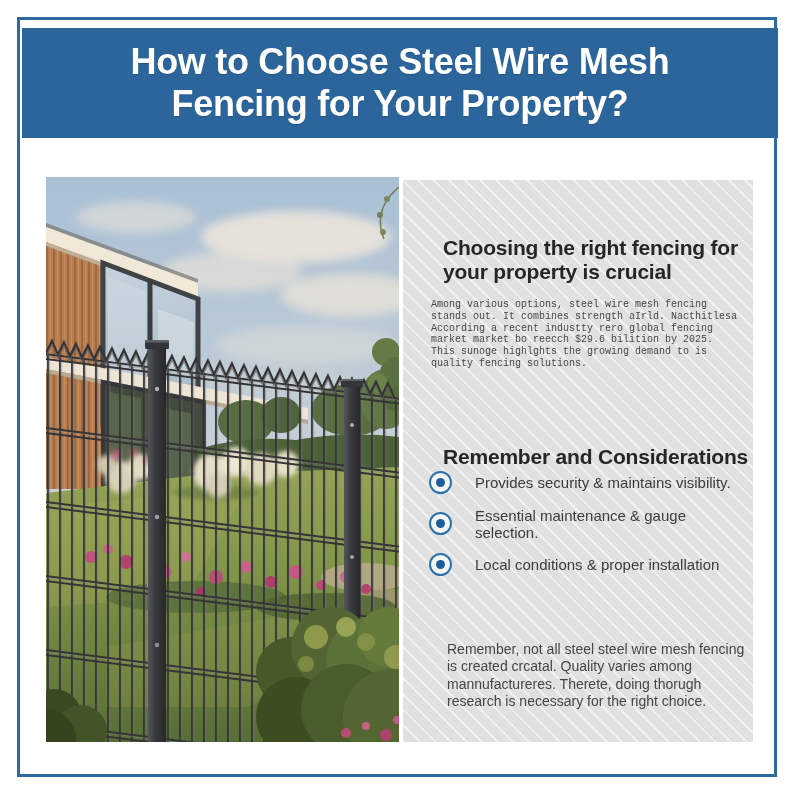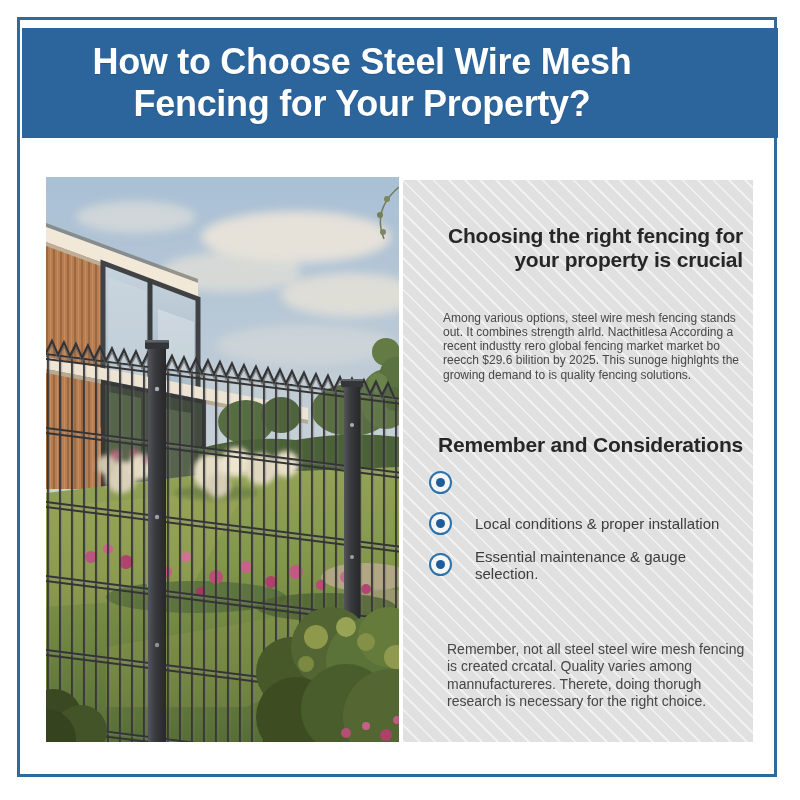--- a/index.html
+++ b/index.html
@@ -12,51 +12,50 @@
   }
   .frame{
     position:absolute;left:17px;top:17px;width:760px;height:760px;
     border:3px solid #2d6aa0;
     box-sizing:border-box;
     background:#ffffff;
   }
   .banner{
     position:absolute;left:22px;top:28px;width:756px;height:110px;
     background:#2b659c;
-    display:flex;align-items:center;
+    display:flex;align-items:center;justify-content:center;
   }
   .banner h1{
     margin:0;width:680px;
     text-align:center;
     color:#ffffff;
     font-size:36px;line-height:1.18;font-weight:700;
     letter-spacing:-0.3px;
     text-shadow:0 1px 1px rgba(0,0,0,0.15);
   }
   .photo{
     position:absolute;left:46px;top:177px;width:353px;height:565px;
     overflow:hidden;background:#bcd0df;
   }
   .panel{
     position:absolute;left:403px;top:180px;width:350px;height:562px;
     background:#e3e3e3;
     background-image:repeating-linear-gradient(45deg, rgba(255,255,255,0.5) 0 2px, rgba(0,0,0,0.012) 2px 11px);
     box-sizing:border-box;
   }
   .panel h2{
-    position:absolute;left:28px;margin:0;
+    position:absolute;left:28px;margin:12px;
     font-size:21px;line-height:1.12;font-weight:700;color:#262626;
     letter-spacing:-0.2px;
-    text-align:right;
   }
   .h-intro{top:44px;width:312px;}
   .h-benefits{top:253px;width:312px;}
   .p-body{
-    position:absolute;left:28px;top:119px;width:312px;margin:12px;
-    font-size:12px;line-height:1.18;color:#474747;
+    position:absolute;left:28px;top:119px;width:312px;margin:0;
+    font-size:10px;line-height:1.18;color:#474747;font-family:Liberation Mono, monospace;
   }
   .p-note{
     position:absolute;left:28px;top:445px;width:310px;margin:16px;
     font-size:14px;line-height:1.24;color:#454545;
   }
   .benefit-list{
     position:absolute;left:26px;top:288px;width:320px;
     list-style:none;margin:0;padding:0;
   }
   .benefit-list li{
@@ -276,29 +275,30 @@
   <h2 class="h-intro">Choosing the right fencing for your property is crucial</h2>
   <p class="p-body">Among various options, steel wire mesh fencing stands out. It combines strength aIrld. Nacthitlesa According a recent industty rero global fencing market market bo reecch $29.6 bilition by 2025. This sunoge highlghts the growing demand to is quality fencing solutions.</p>
 
   <h2 class="h-benefits">Remember and Considerations</h2>
 
   <ul class="benefit-list">
     <li>
       <span class="radio-icon">
           <span class="dot"></span>
         </span>
+      <span class="benefit-label">Provides security &amp; maintains visibility.</span>
+    </li>
+    <li>
+      <span class="radio-icon">
+          <span class="dot"></span>
+        </span>
+      <span class="benefit-label">Essential maintenance &amp; gauge selection.</span>
     </li>
     <li>
       <span class="radio-icon">
           <span class="dot"></span>
         </span>
       <span class="benefit-label">Local conditions &amp; proper installation</span>
     </li>
-    <li>
-      <span class="radio-icon">
-          <span class="dot"></span>
-        </span>
-      <span class="benefit-label">Essential maintenance &amp; gauge selection.</span>
-    </li>
   </ul>
 
   <p class="p-note">Remember, not all steel steel wire mesh fencing is created crcatal. Quality varies among mannufactureres. Therete, doing thorugh research is necessary for the right choice.</p>
 </div>
 
 </body></html>

